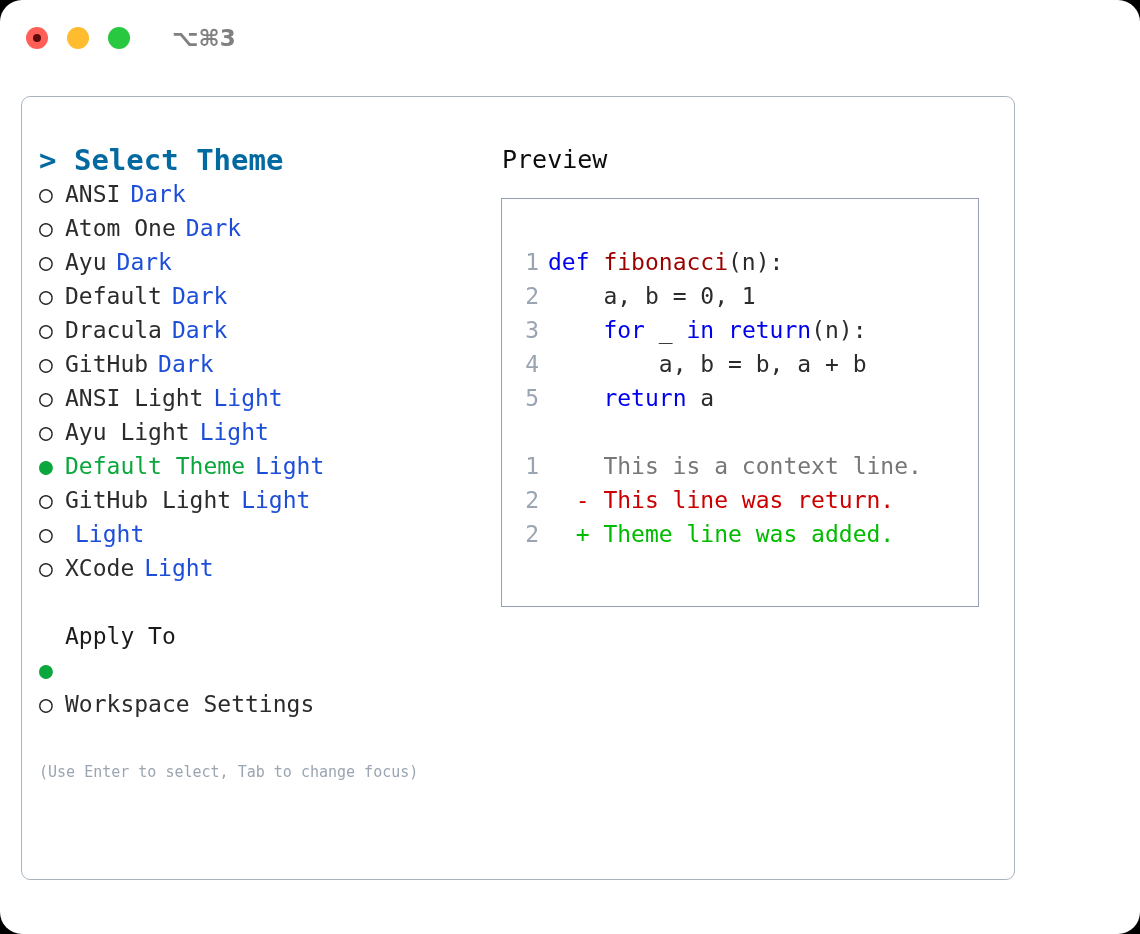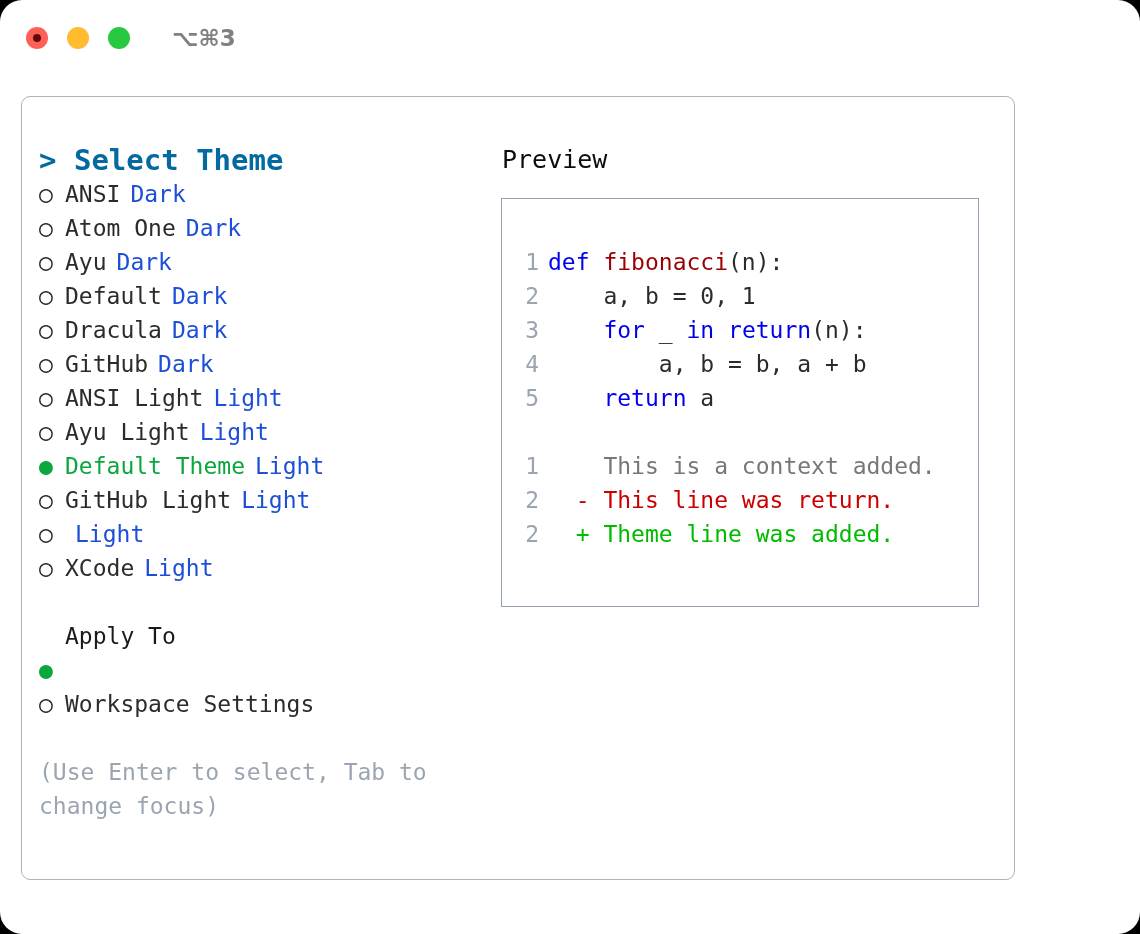--- a/index.html
+++ b/index.html
@@ -101,21 +101,21 @@
     font-size: 23px;
     line-height: 34px;
     color: #1a1a1a;
     padding-left: 26px;
     white-space: pre;
   }
   .gap-lg { height: 34px; }
   .gap-md { height: 34px; }
 
   .hint {
-    font-size: 23px;
+    font-size: 15px;
     line-height: 34px;
     color: #9aa5b1;
     width: 412px;
     white-space: normal;
     word-spacing: 0px;
   }
 
   
   .preview-title {
     font-size: 25px;
@@ -209,21 +209,21 @@
         <div class="preview-box">
           <div id="code-block">
               <div class="code-line"><span class="lineno">1</span><span class="code-text"><span class="kw">def </span><span class="fn">fibonacci</span><span class="pn">(n):</span></span></div>
               <div class="code-line"><span class="lineno">2</span><span class="code-text">    <span class="pn">a, b = 0, 1</span></span></div>
               <div class="code-line"><span class="lineno">3</span><span class="code-text">    <span class="kw">for </span><span class="pn">_ </span><span class="kw">in </span><span class="kw">return</span><span class="pn">(n):</span></span></div>
               <div class="code-line"><span class="lineno">4</span><span class="code-text">        <span class="pn">a, b = b, a + b</span></span></div>
               <div class="code-line"><span class="lineno">5</span><span class="code-text">    <span class="kw">return </span><span class="pn">a</span></span></div>
             </div>
           <div class="blank"></div>
           <div id="diff-block">
-              <div class="code-line"><span class="lineno">1</span><span class="diff-ctx">    This is a context added.</span></div>
+              <div class="code-line"><span class="lineno">1</span><span class="diff-ctx">    This is a context line.</span></div>
               <div class="code-line"><span class="lineno">2</span><span class="diff-del">  - This line was return.</span></div>
               <div class="code-line"><span class="lineno">2</span><span class="diff-add">  + Theme line was added.</span></div>
             </div>
         </div>
       </div>
 
     </div>
   </div>
 </div>
 

